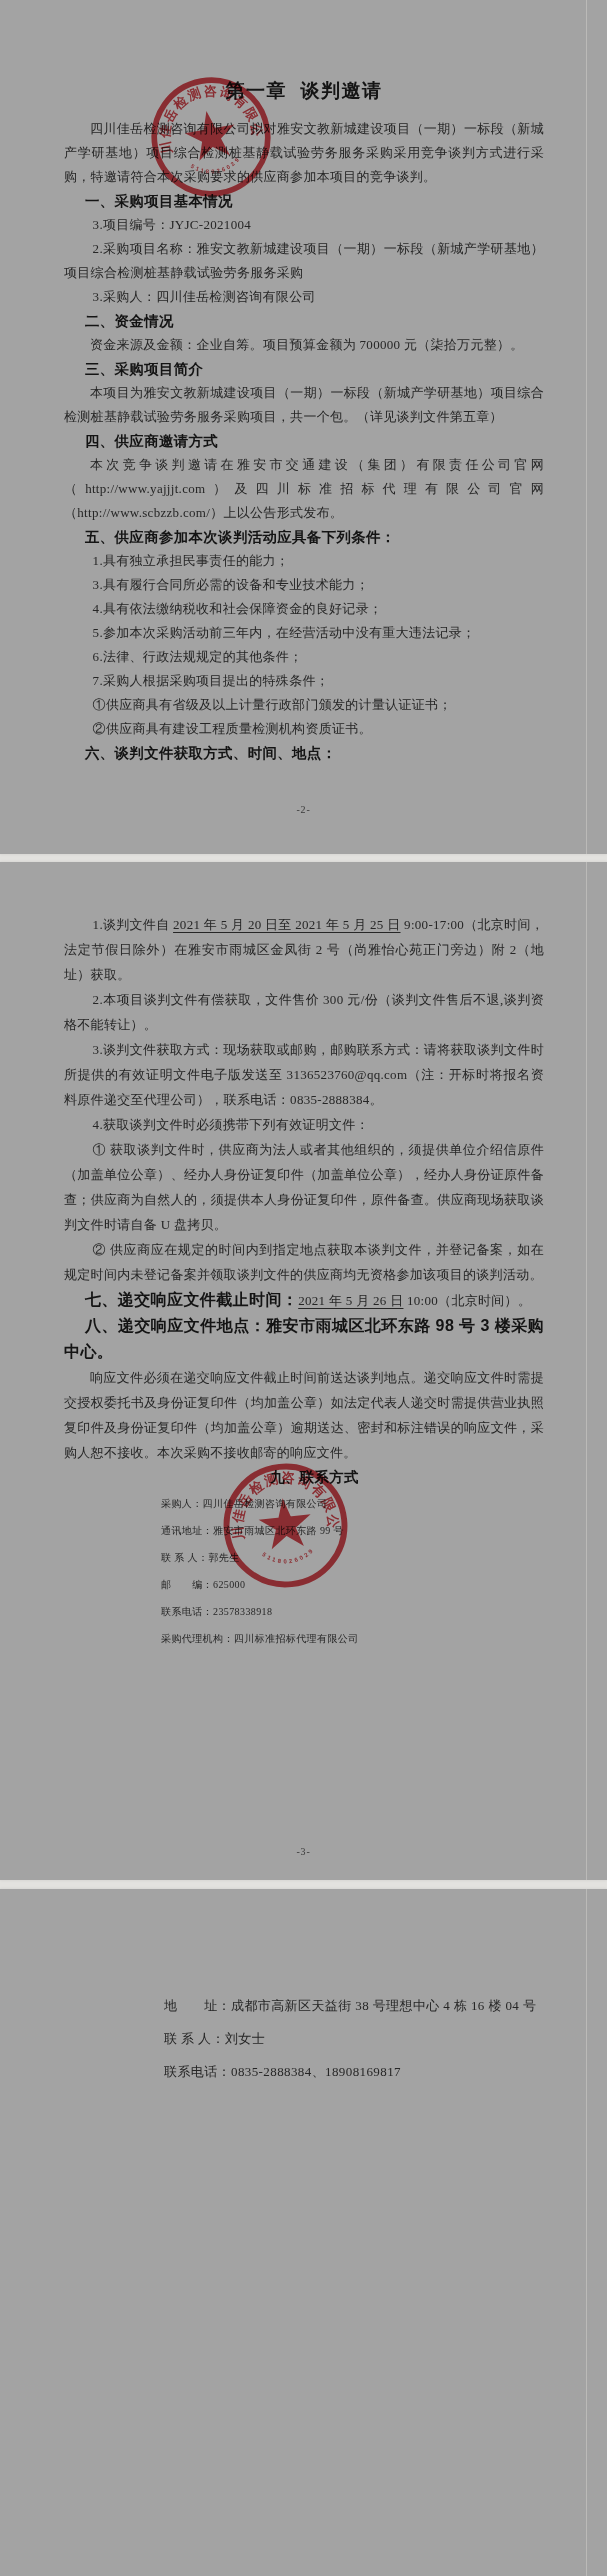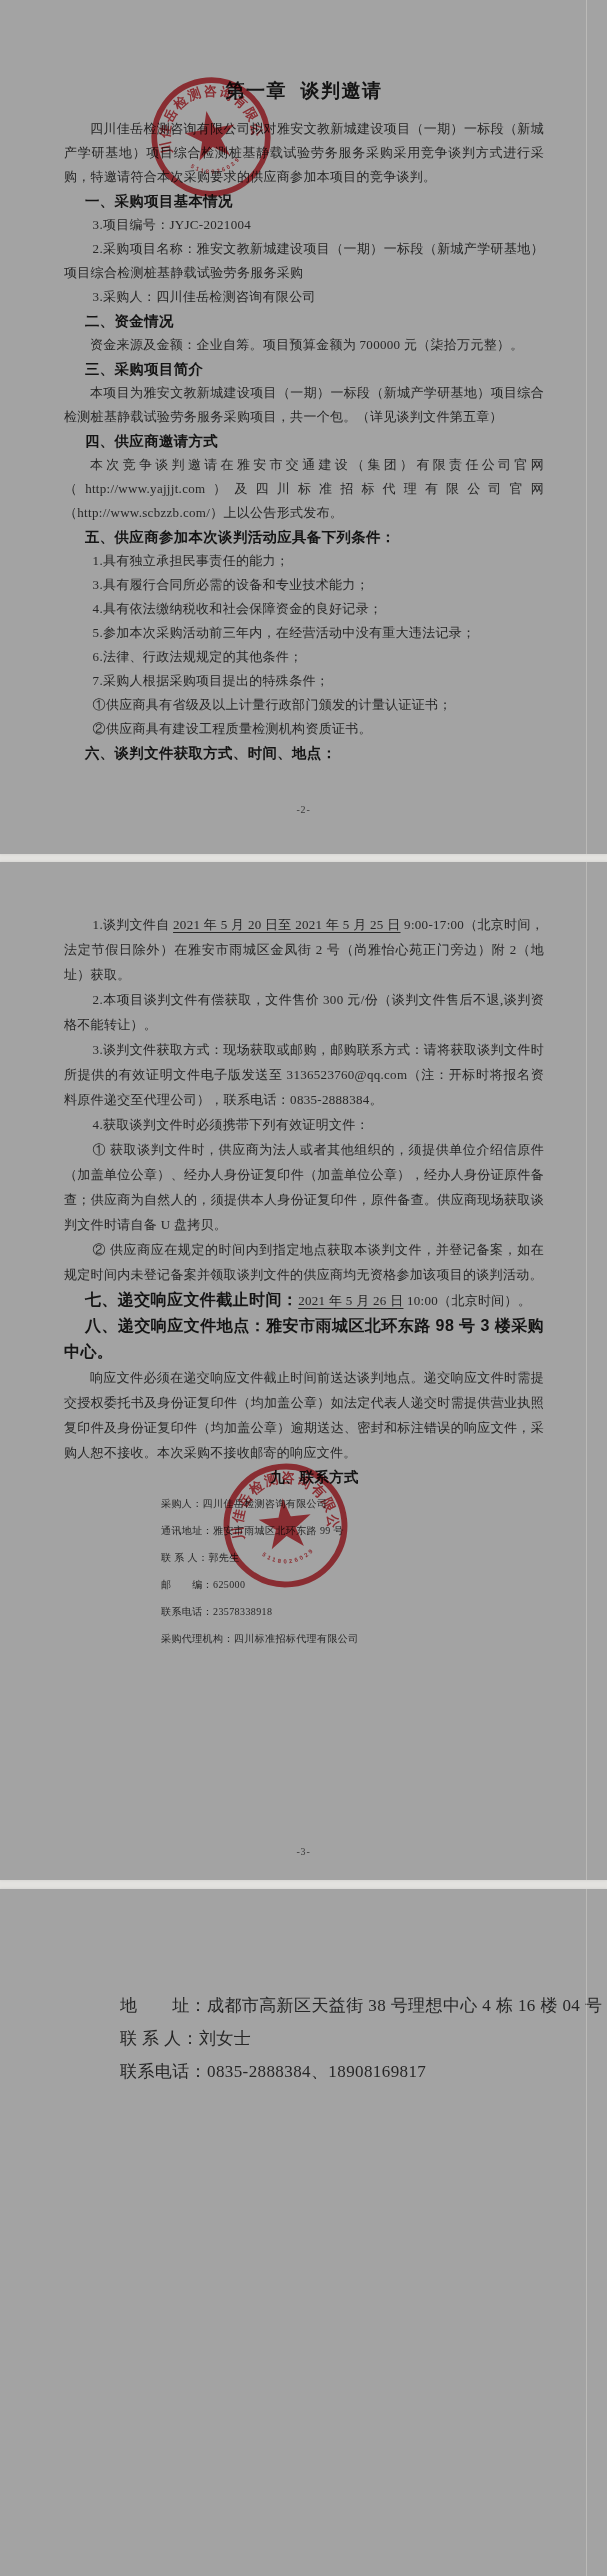--- a/index.html
+++ b/index.html
@@ -44,21 +44,21 @@
   }
   #p2 h2.sec { line-height:25px;text-align:center; }
   .hline .h, .bold8 {
     font-family:"Liberation Sans","DejaVu Sans",sans-serif;
     font-weight:700; font-size:16px; color:#141414; letter-spacing:0.4px;
   }
   .bold8 { text-indent:21px; line-height:26px !important; text-align:justify; }
   .hline { text-indent:21px; }
   .ul { text-decoration:underline; text-underline-offset:3px; }
   .contact  { font-size:10px; line-height:27px; margin-left:97px; letter-spacing:0.4px; white-space:pre; }
-  .contact3 { font-size:17px; line-height:33px; margin-left:56px; letter-spacing:0.4px; white-space:pre; }
+  .contact3 { font-size:13px; line-height:33px; margin-left:100px; letter-spacing:0.4px; white-space:pre; }
   .pagenum {
     position:absolute; left:0; right:0; text-align:center;
     font-size:10px; color:#3a3a3a; letter-spacing:0.8px;
   }
   #p1 .pagenum { bottom:39px; }
   #p2 .pagenum { bottom:23px; }
   #p3 .pagenum { bottom:42px; }
 
   .stamp { position:absolute; mix-blend-mode:multiply; opacity:.88; pointer-events:none; }
   .stamp svg { display:block; width:100%; height:100%; }

